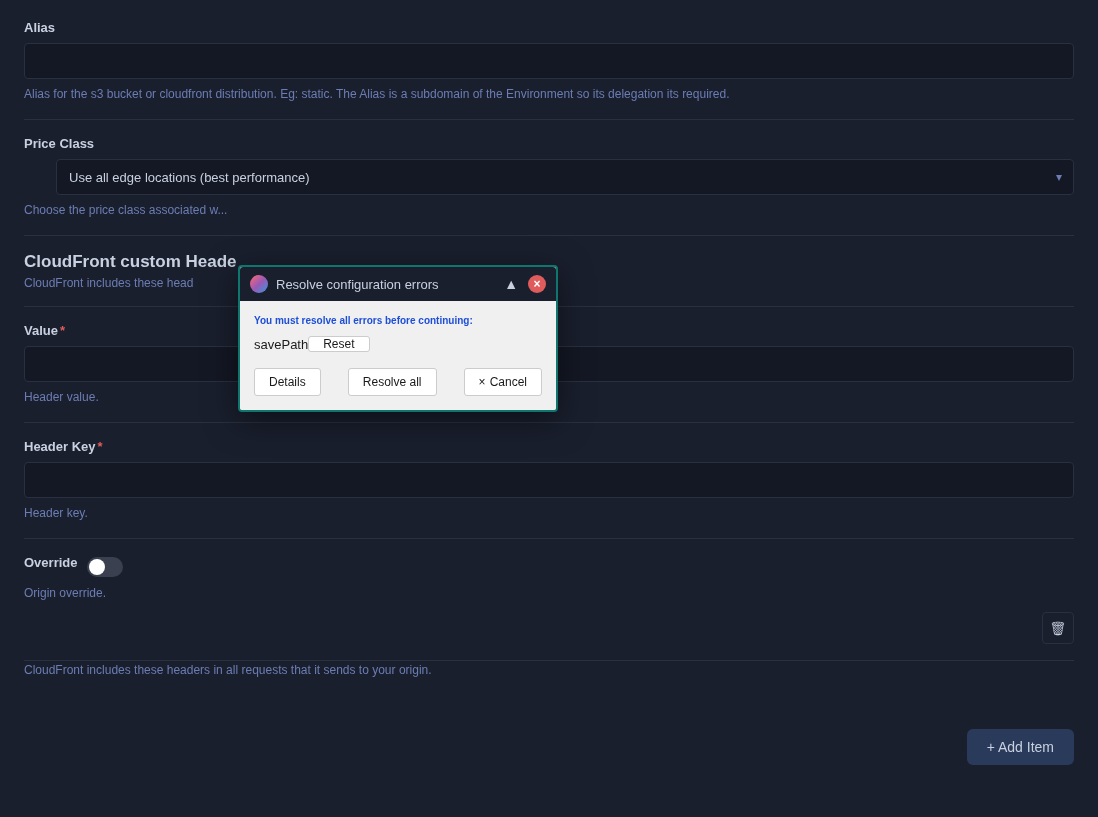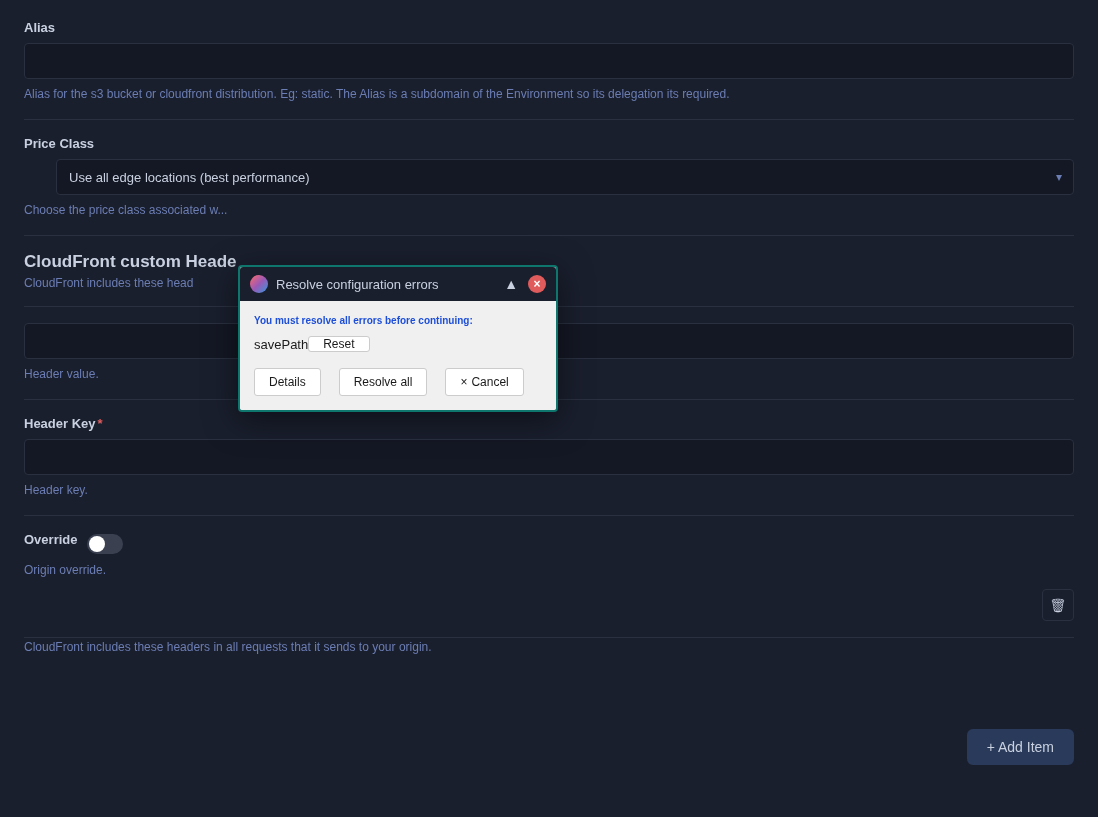--- a/index.html
+++ b/index.html
@@ -293,22 +293,22 @@
       border: 1px solid #ccc;
       border-radius: 3px;
       padding: 0 14px;
       font-size: 12px;
       color: #1a1a1a;
       cursor: pointer;
     }
 
     .modal-footer {
       display: flex;
-      gap: 18px;
-      justify-content: flex-start;
+      gap: 10px;
+      justify-content: space-between;
       margin-top: 16px;
     }
 
     .modal-footer-btn {
       background: white;
       border: 1px solid #ccc;
       border-radius: 3px;
       padding: 6px 14px;
       font-size: 12px;
       color: #1a1a1a;
@@ -356,20 +356,23 @@
       <span>Choose the price class associated w</span>...
     </div>
   </div>
 
   <div class="section">
     <div class="section-heading">CloudFront custom Heade</div>
     <div class="section-subtext">CloudFront includes these head</div>
   </div>
 
   <div class="section">
+    <div class="field-label">
+      <span>Value</span><span class="required">*</span>
+    </div>
     <input type="text" class="text-input" style="">
     <div class="field-description">Header value.</div>
   </div>
 
   <div class="section">
     <div class="field-label">
       <span>Header Key</span><span class="required">*</span>
     </div>
     <input type="text" class="text-input" style="">
     <div class="field-description">Header key.</div>

